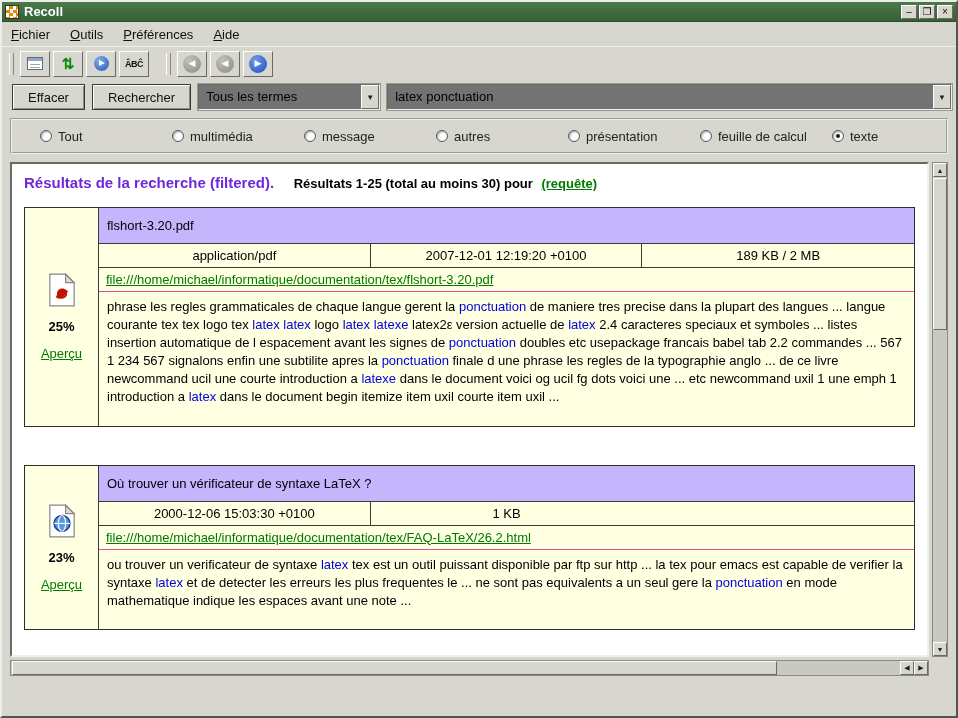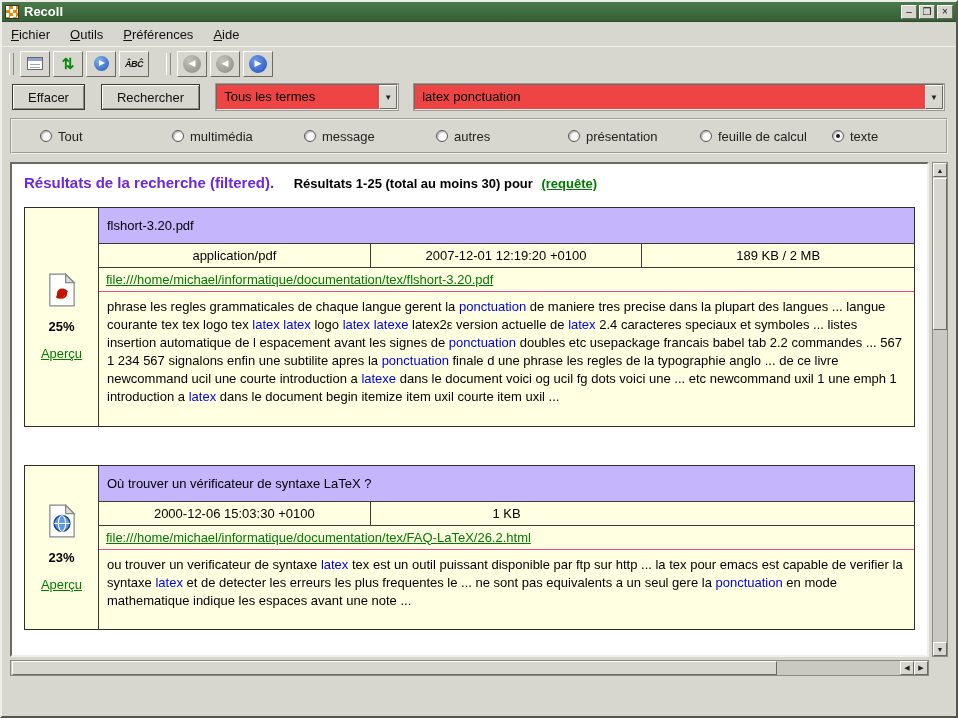--- a/index.html
+++ b/index.html
@@ -51,35 +51,35 @@
   }
   .icon-form { width:16px; height:13px; background:#fff; border:1px solid #667;
     box-shadow:inset 0 3px 0 #8fa6c8; position:relative; }
   .icon-form::after { content:""; position:absolute; left:2px; right:2px; top:6px; height:5px;
     background:repeating-linear-gradient(180deg,#9aa 0 1px,transparent 1px 3px); }
   .icon-sort { color:#0a8a0a; font-weight:bold; font-size:15px; line-height:1; }
   .icon-globe-arrow { width:15px; height:15px; border-radius:50%;
     background:radial-gradient(circle at 35% 30%, #7fb0ea, #2355b8); position:relative; }
   .icon-globe-arrow::after { content:""; position:absolute; left:5px; top:4px;
     border-left:6px solid #fff; border-top:3.5px solid transparent; border-bottom:3.5px solid transparent; }
-  .icon-abc { font-size:9px; font-weight:bold; letter-spacing:-0.5px; color:#111;font-style:italic; }
+  .icon-abc { font-size:9px; font-weight:bold; letter-spacing:-0.5px; color:#111; }
   .circle-nav { width:18px; height:18px; border-radius:50%; display:flex; align-items:center;
     justify-content:center; color:#fff; font-size:9px; line-height:1; }
   .circle-nav.disabled { background:radial-gradient(circle at 35% 30%, #c2c2ba, #8a8a82); }
   .circle-nav.enabled  { background:radial-gradient(circle at 35% 30%, #6f9ae6, #1d4fc0); }
   .group-gap { width:8px; }
 
   
-  .search-row { flex:0 0 34px; display:flex; gap:16px; align-items:center; padding:4px 12px 4px 10px; }
+  .search-row { flex:0 0 34px; display:flex; gap:7px; align-items:center; padding:4px 4px 4px 10px; }
   .btn {
     height:26px; padding:0 15px; font-size:13px; color:#111; background:#d7d7cf;
     border:1px solid #3a3a34; box-shadow:inset 1px 1px 0 #ffffff, inset -1px -1px 0 #8a8a82;
     font-family:"Liberation Sans", sans-serif; cursor:default;
   }
-  .combo { height:26px; display:flex; background:#ef4444;
+  .combo { height:26px; display:flex; background:#737373;
     border:1px solid; border-color:#6a6a62 #f0f0ea #f0f0ea #6a6a62; outline:1px solid #9a9a92; }
   .combo-mode { width:182px; }
   .combo-query { flex:1; }
   .combo-value { flex:1; padding:4px 7px; font-size:13px; color:#000; white-space:nowrap; overflow:hidden; }
   .combo-btn { width:18px; flex:0 0 18px; display:flex; align-items:center; justify-content:center;
     font-size:8px; color:#222; background:#d7d7cf;
     border:1px solid; border-color:#ffffff #6a6a62 #6a6a62 #ffffff; }
 
   
   .filter-frame {

